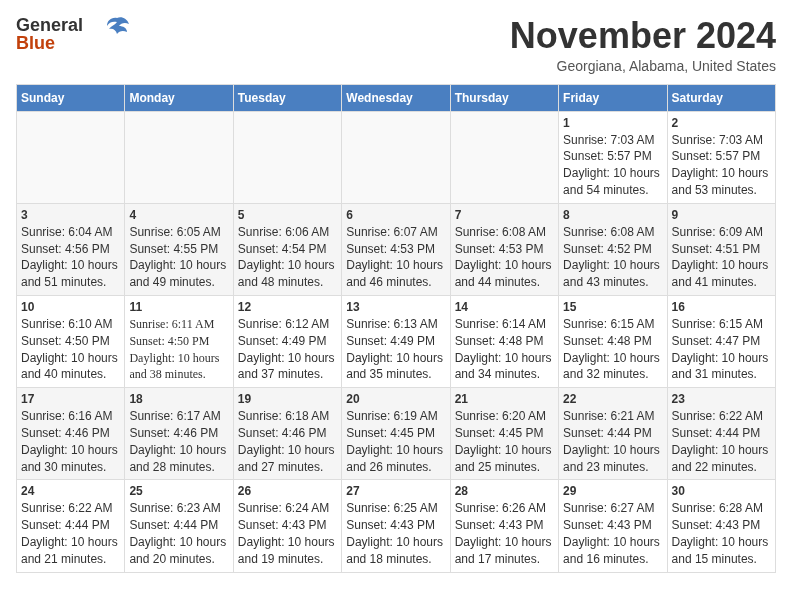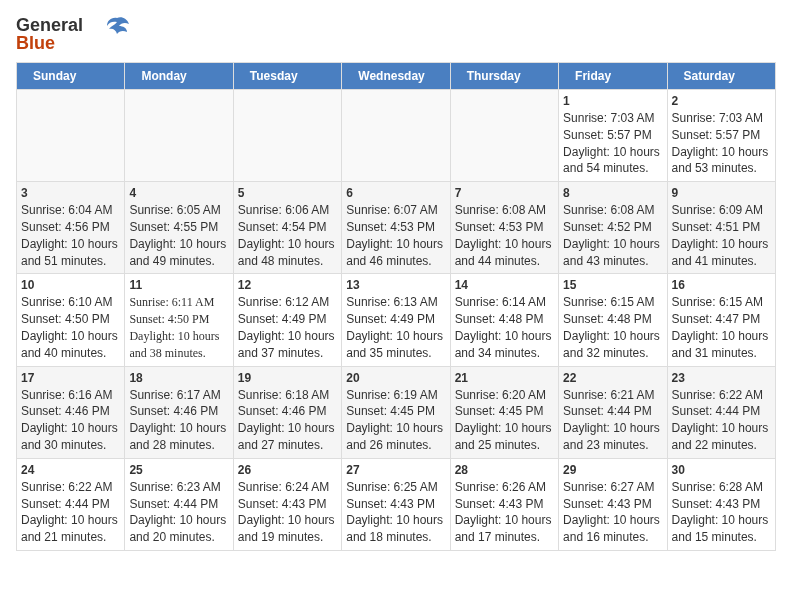--- a/index.html
+++ b/index.html
@@ -33,21 +33,21 @@
     .calendar {
       width: 100%;
       border-collapse: collapse;
       margin-top: 6px;
     }
     .calendar th {
       background-color: #4a7fc1;
       color: #fff;
       font-size: 12px;
       font-weight: bold;
-      padding: 6px 16px;
+      padding: 6px 4px;
       text-align: left;
       border: 1px solid #ddd;
     }
     .calendar td {
       vertical-align: top;
       border: 1px solid #ddd;
       padding: 4px;
       font-size: 10px;
       color: #333;
       width: calc(100% / 7);
@@ -110,20 +110,22 @@
       <span class="logo-general">General</span>
       <span class="logo-blue">Blue</span>
     </div>
     <div class="logo-bird">
       <svg width="28" height="28" viewBox="0 0 28 28">
         <path d="M14 4 C18 2, 24 4, 26 10 C22 8, 18 9, 16 12 C20 12, 24 14, 24 18 C20 16, 16 17, 14 20 C13 16, 10 14, 6 15 C8 12, 12 11, 14 8 C10 7, 6 8, 4 12 C4 7, 8 3, 14 4Z" fill="#4a7fc1"></path>
       </svg>
     </div>
   </div>
   <div class="title-section">
+    <div class="month-title">November 2024</div>
+    <div class="location">Georgiana, Alabama, United States</div>
   </div>
 </div>
 
 <table class="calendar">
   <thead>
     <tr>
     <th>Sunday</th>
         <th>Monday</th>
         <th>Tuesday</th>
         <th>Wednesday</th>

